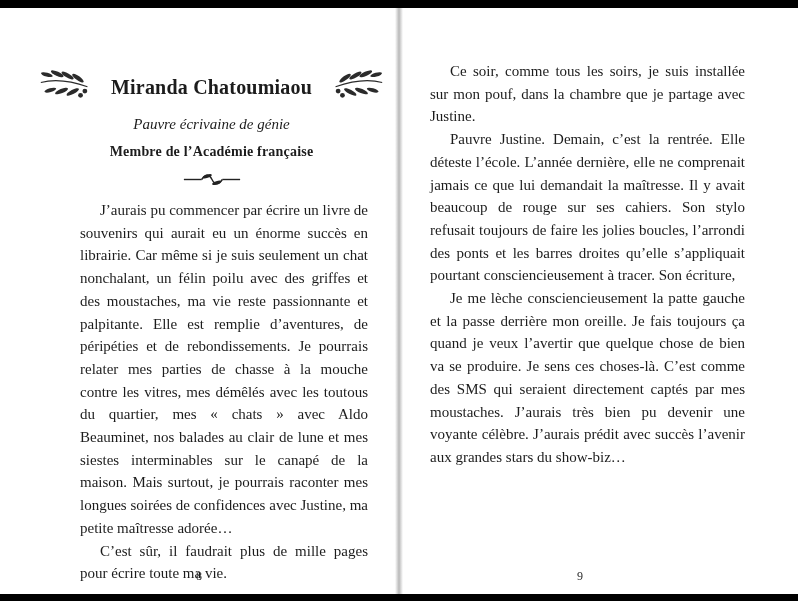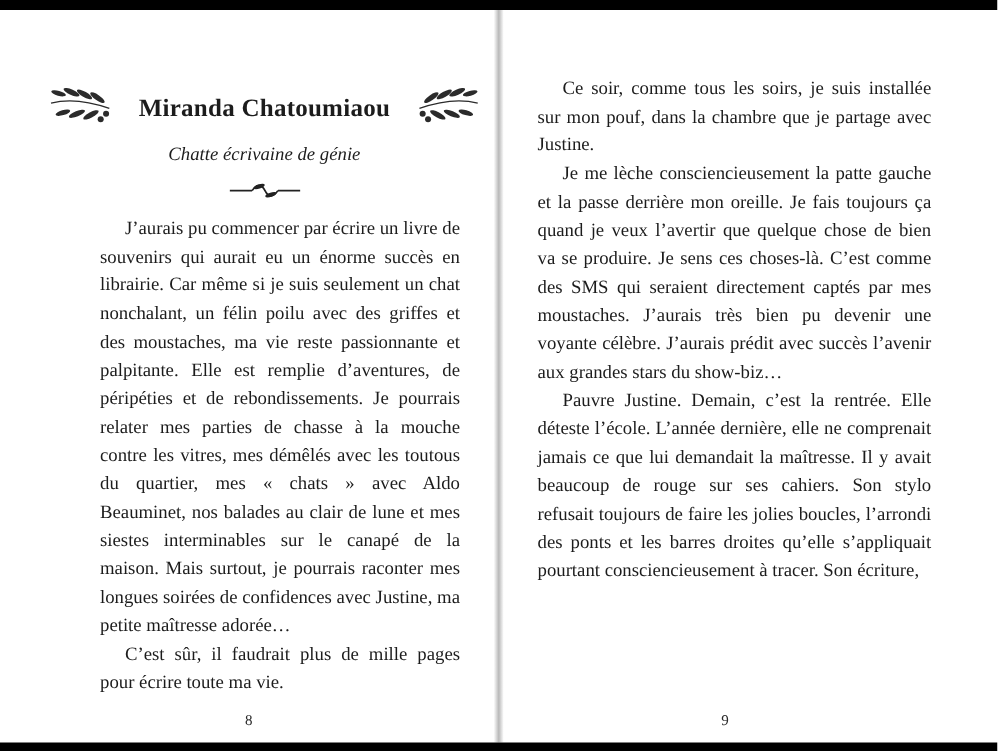--- a/index.html
+++ b/index.html
@@ -138,21 +138,22 @@
             <ellipse cx="21" cy="30" rx="8" ry="2.5" transform="rotate(28 21 30)"></ellipse>
             <ellipse cx="34" cy="29" rx="8" ry="2.5" transform="rotate(22 34 29)"></ellipse>
             <ellipse cx="47" cy="28" rx="7" ry="2.3" transform="rotate(16 47 28)"></ellipse>
             <circle cx="7" cy="29" r="2.8"></circle>
             <circle cx="12" cy="34" r="2.8"></circle>
           </g>
         </svg>
       </span>
     </div>
 
-    <div class="book-subtitle">Chatte écrivaine de génie</div>
+    <div class="book-subtitle">Pauvre écrivaine de génie</div>
+    <div class="book-affiliation">Membre de l’Académie française</div>
 
     <div class="ornament">
       <svg viewBox="0 0 64 16" width="60" height="15" aria-hidden="true">
         <g stroke="#222" fill="none" stroke-width="1.5">
           <path d="M2 8 H 21"></path>
           <path d="M21 8 C 25 2, 29 2, 32 8 C 35 14, 39 14, 43 8"></path>
           <path d="M43 8 H 62"></path>
         </g>
         <g fill="#222">
           <ellipse cx="27" cy="4.5" rx="5" ry="1.8" transform="rotate(-18 27 4.5)"></ellipse>
@@ -167,19 +168,19 @@
     </div>
   </div>
 
   <div class="page-number">8</div>
 </div>
 
 <div class="page page-right">
   <div class="right-content">
     <div class="body-text">
       <p>Ce soir, comme tous les soirs, je suis installée sur mon pouf, dans la chambre que je partage avec Justine.</p>
+      <p>Pauvre Justine. Demain, c’est la rentrée. Elle déteste l’école. L’année dernière, elle ne comprenait jamais ce que lui demandait la maîtresse. Il y avait beaucoup de rouge sur ses cahiers. Son stylo refusait toujours de faire les jolies boucles, l’arrondi des ponts et les barres droites qu’elle s’appliquait pourtant consciencieusement à tracer. Son écriture,</p>
       <p>Je me lèche consciencieusement la patte gauche et la passe derrière mon oreille. Je fais toujours ça quand je veux l’avertir que quelque chose de bien va se produire. Je sens ces choses-là. C’est comme des SMS qui seraient directement captés par mes moustaches. J’aurais très bien pu devenir une voyante célèbre. J’aurais prédit avec succès l’avenir aux grandes stars du show-biz…</p>
-      <p>Pauvre Justine. Demain, c’est la rentrée. Elle déteste l’école. L’année dernière, elle ne comprenait jamais ce que lui demandait la maîtresse. Il y avait beaucoup de rouge sur ses cahiers. Son stylo refusait toujours de faire les jolies boucles, l’arrondi des ponts et les barres droites qu’elle s’appliquait pourtant consciencieusement à tracer. Son écriture,</p>
     </div>
   </div>
 
   <div class="page-number">9</div>
 </div>
 
 </body></html>

